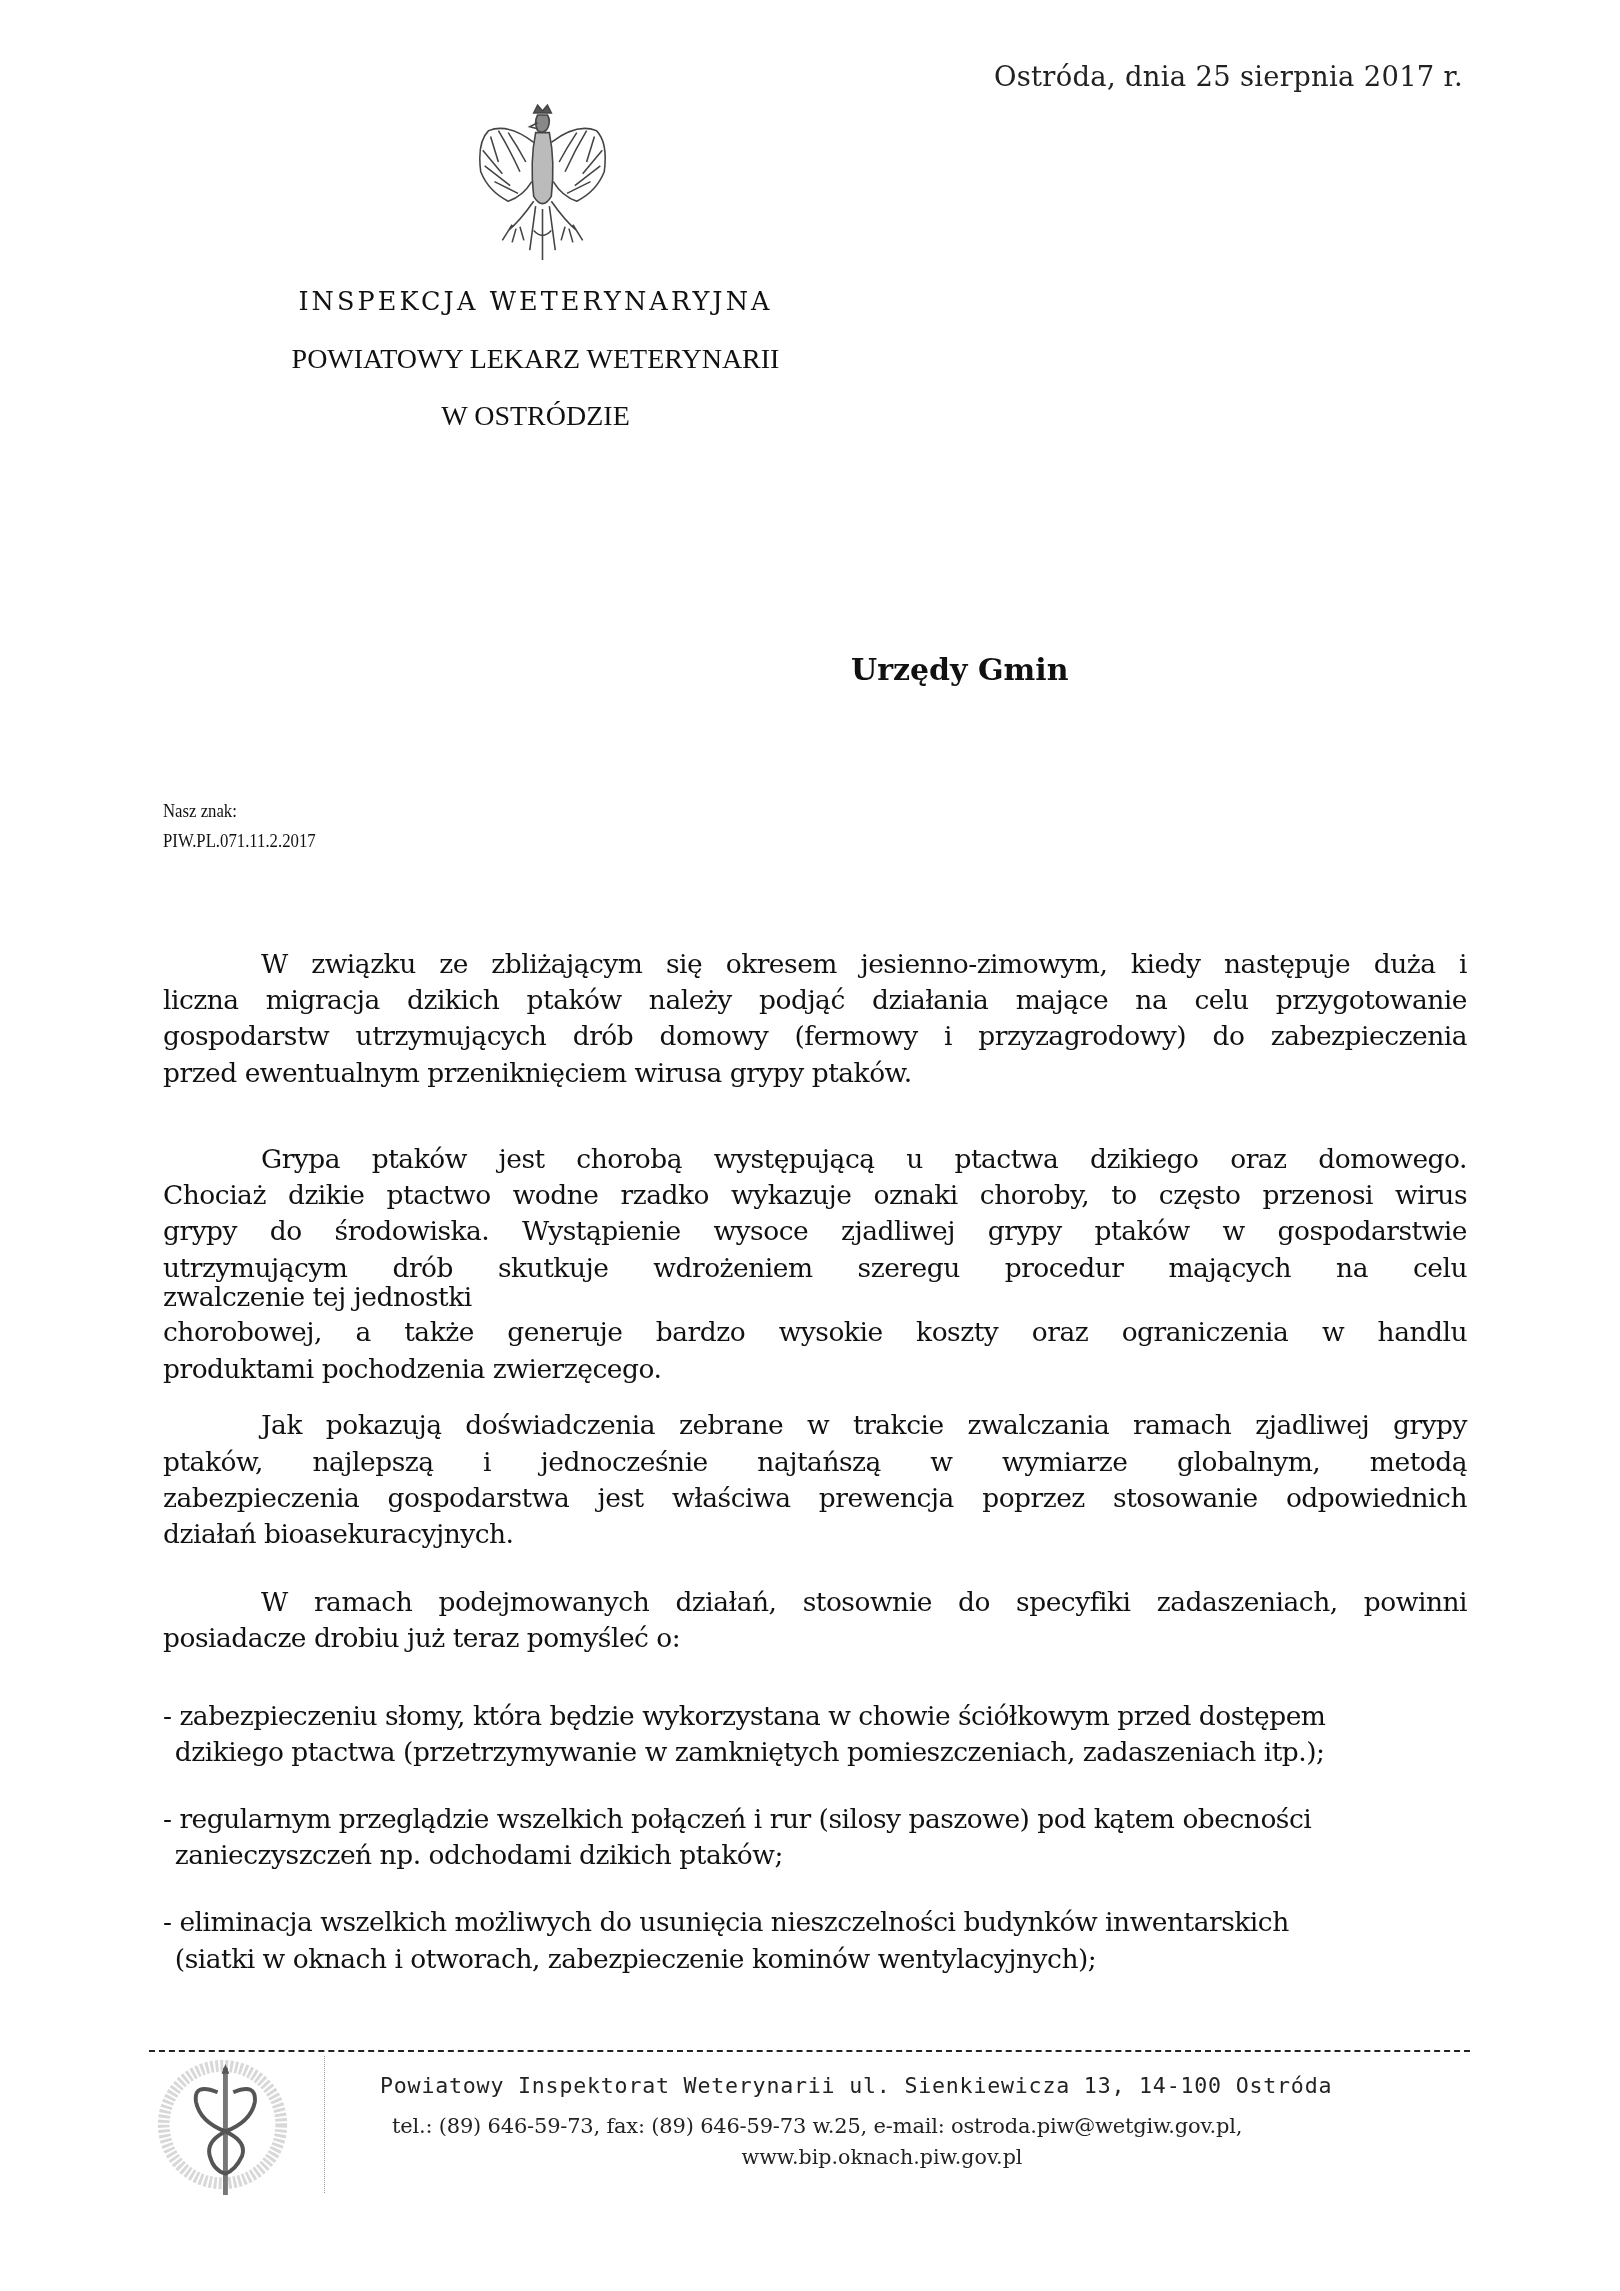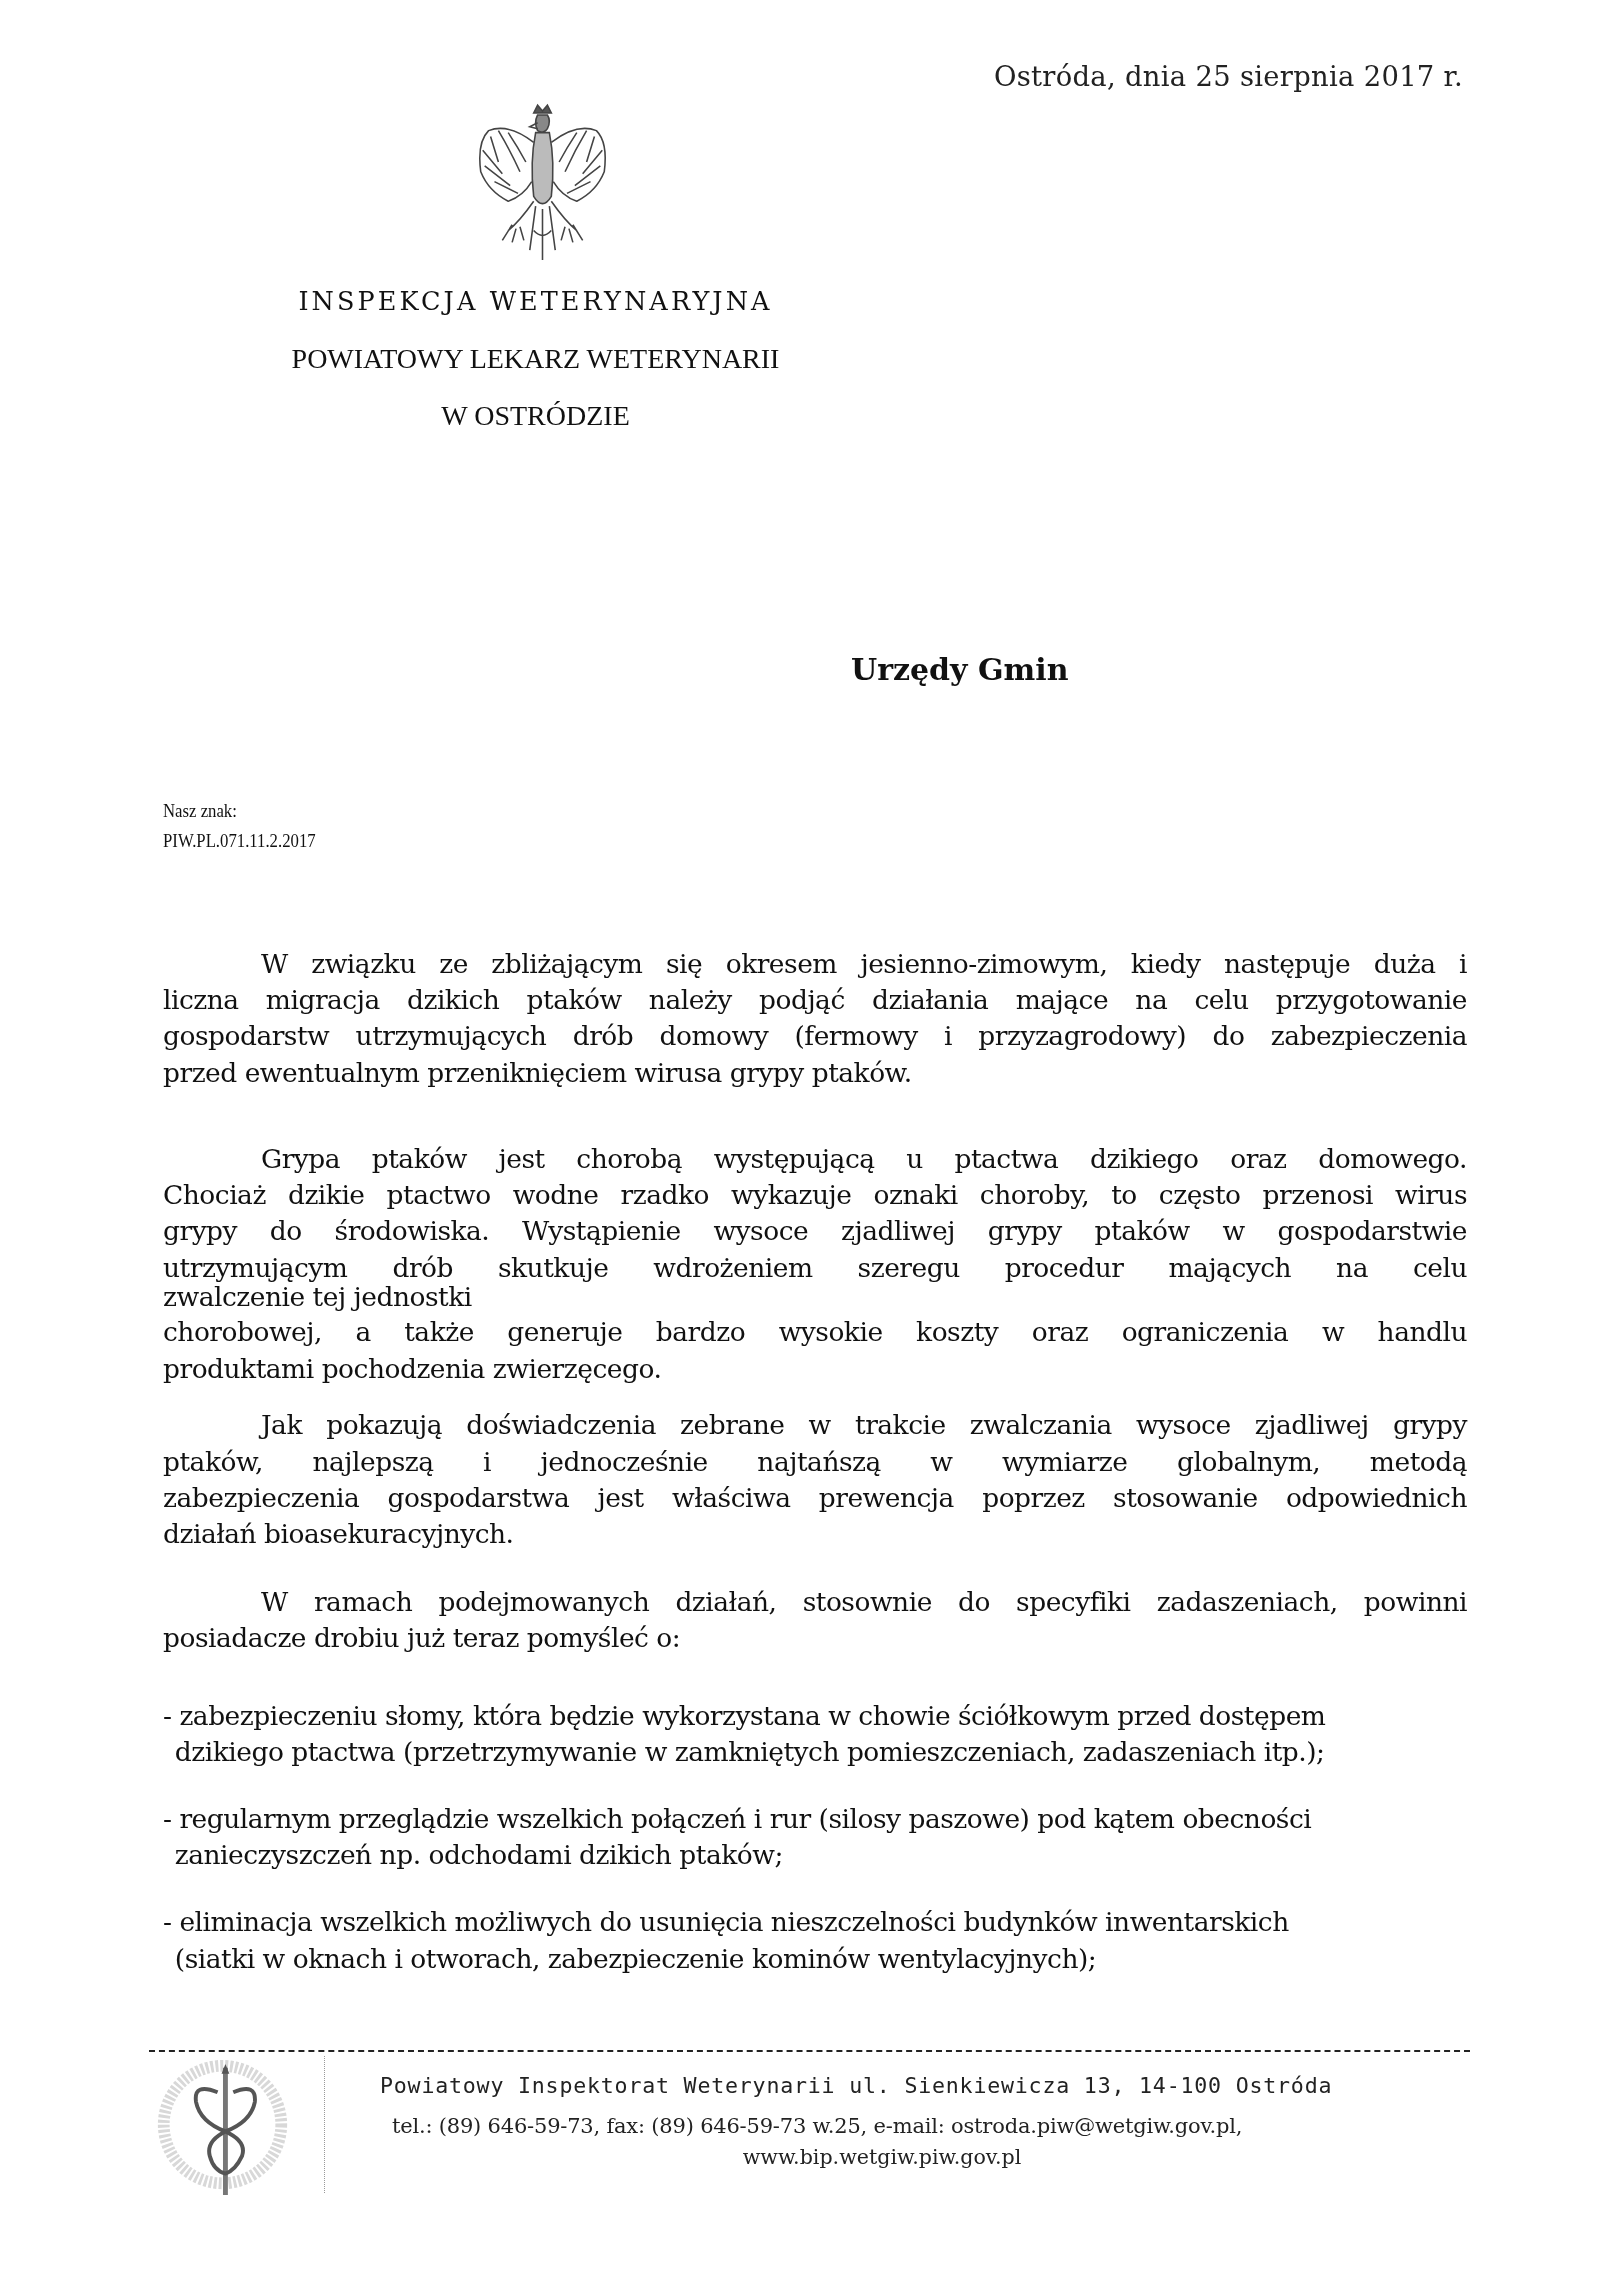--- a/index.html
+++ b/index.html
@@ -80,21 +80,21 @@
   <div class="line j ind" style="top:1142px">Grypa ptaków jest chorobą występującą u ptactwa dzikiego oraz domowego.</div>
   <div class="line j" style="top:1178px">Chociaż dzikie ptactwo wodne rzadko wykazuje oznaki choroby, to często przenosi wirus</div>
   <div class="line j" style="top:1214px">grypy do środowiska. Wystąpienie wysoce zjadliwej grypy ptaków w gospodarstwie</div>
   <div class="line j" style="top:1251px">utrzymującym drób  skutkuje wdrożeniem szeregu  procedur  mających na celu</div>
   <div class="line" style="top:1280px">zwalczenie  tej jednostki</div>
   <div class="line j" style="top:1315px">chorobowej, a także generuje bardzo wysokie koszty oraz ograniczenia w handlu</div>
   <div class="line" style="top:1352px">produktami pochodzenia zwierzęcego.</div>
 </div>
 
 <div>
-  <div class="line j ind" style="top:1408px">Jak pokazują doświadczenia zebrane w trakcie zwalczania wysoce zjadliwej grypy</div>
+  <div class="line j ind" style="top:1408px">Jak pokazują doświadczenia zebrane w trakcie zwalczania ramach zjadliwej grypy</div>
   <div class="line j" style="top:1445px">ptaków, najlepszą i jednocześnie najtańszą w wymiarze globalnym, metodą</div>
   <div class="line j" style="top:1481px">zabezpieczenia gospodarstwa jest właściwa prewencja poprzez stosowanie odpowiednich</div>
   <div class="line" style="top:1517px">działań bioasekuracyjnych.</div>
 </div>
 
 <div>
   <div class="line j ind" style="top:1585px">W ramach podejmowanych działań, stosownie do specyfiki zadaszeniach, powinni</div>
   <div class="line" style="top:1621px">posiadacze drobiu już teraz pomyśleć o:</div>
 </div>
 
@@ -121,15 +121,15 @@
   <g fill="none" stroke="#555" stroke-width="4">
     <line x1="78" y1="10" x2="78" y2="140" stroke="#777" stroke-width="5"></line>
     <path d="M70 35 Q45 25 48 45 Q52 65 78 75 Q100 85 95 100 Q88 115 78 118 Q66 115 62 100 Q58 85 78 75 Q104 65 108 45 Q110 25 86 35"></path>
   </g>
   <polygon points="78,6 74,16 82,16" fill="#555"></polygon>
 </svg>
 
 <div class="abs f-addr">Powiatowy Inspektorat Weterynarii ul. Sienkiewicza 13, 14-100 Ostróda</div>
 <div class="abs f-tel">tel.:  (89) 646-59-73,  fax: (89) 646-59-73 w.25,  e-mail:  ostroda.piw@wetgiw.gov.pl,</div>
 <div class="f-www-wrap">
-  <span style="font-family:'DejaVu Serif',serif;font-size:20.6px;color:#222;">www.bip.wetgiw.piw.gov.pl</span>
+  <span style="font-family:'DejaVu Serif',serif;font-size:20.6px;color:#222;">www.bip.oknach.piw.gov.pl</span>
 </div>
 
 
 </body></html>

